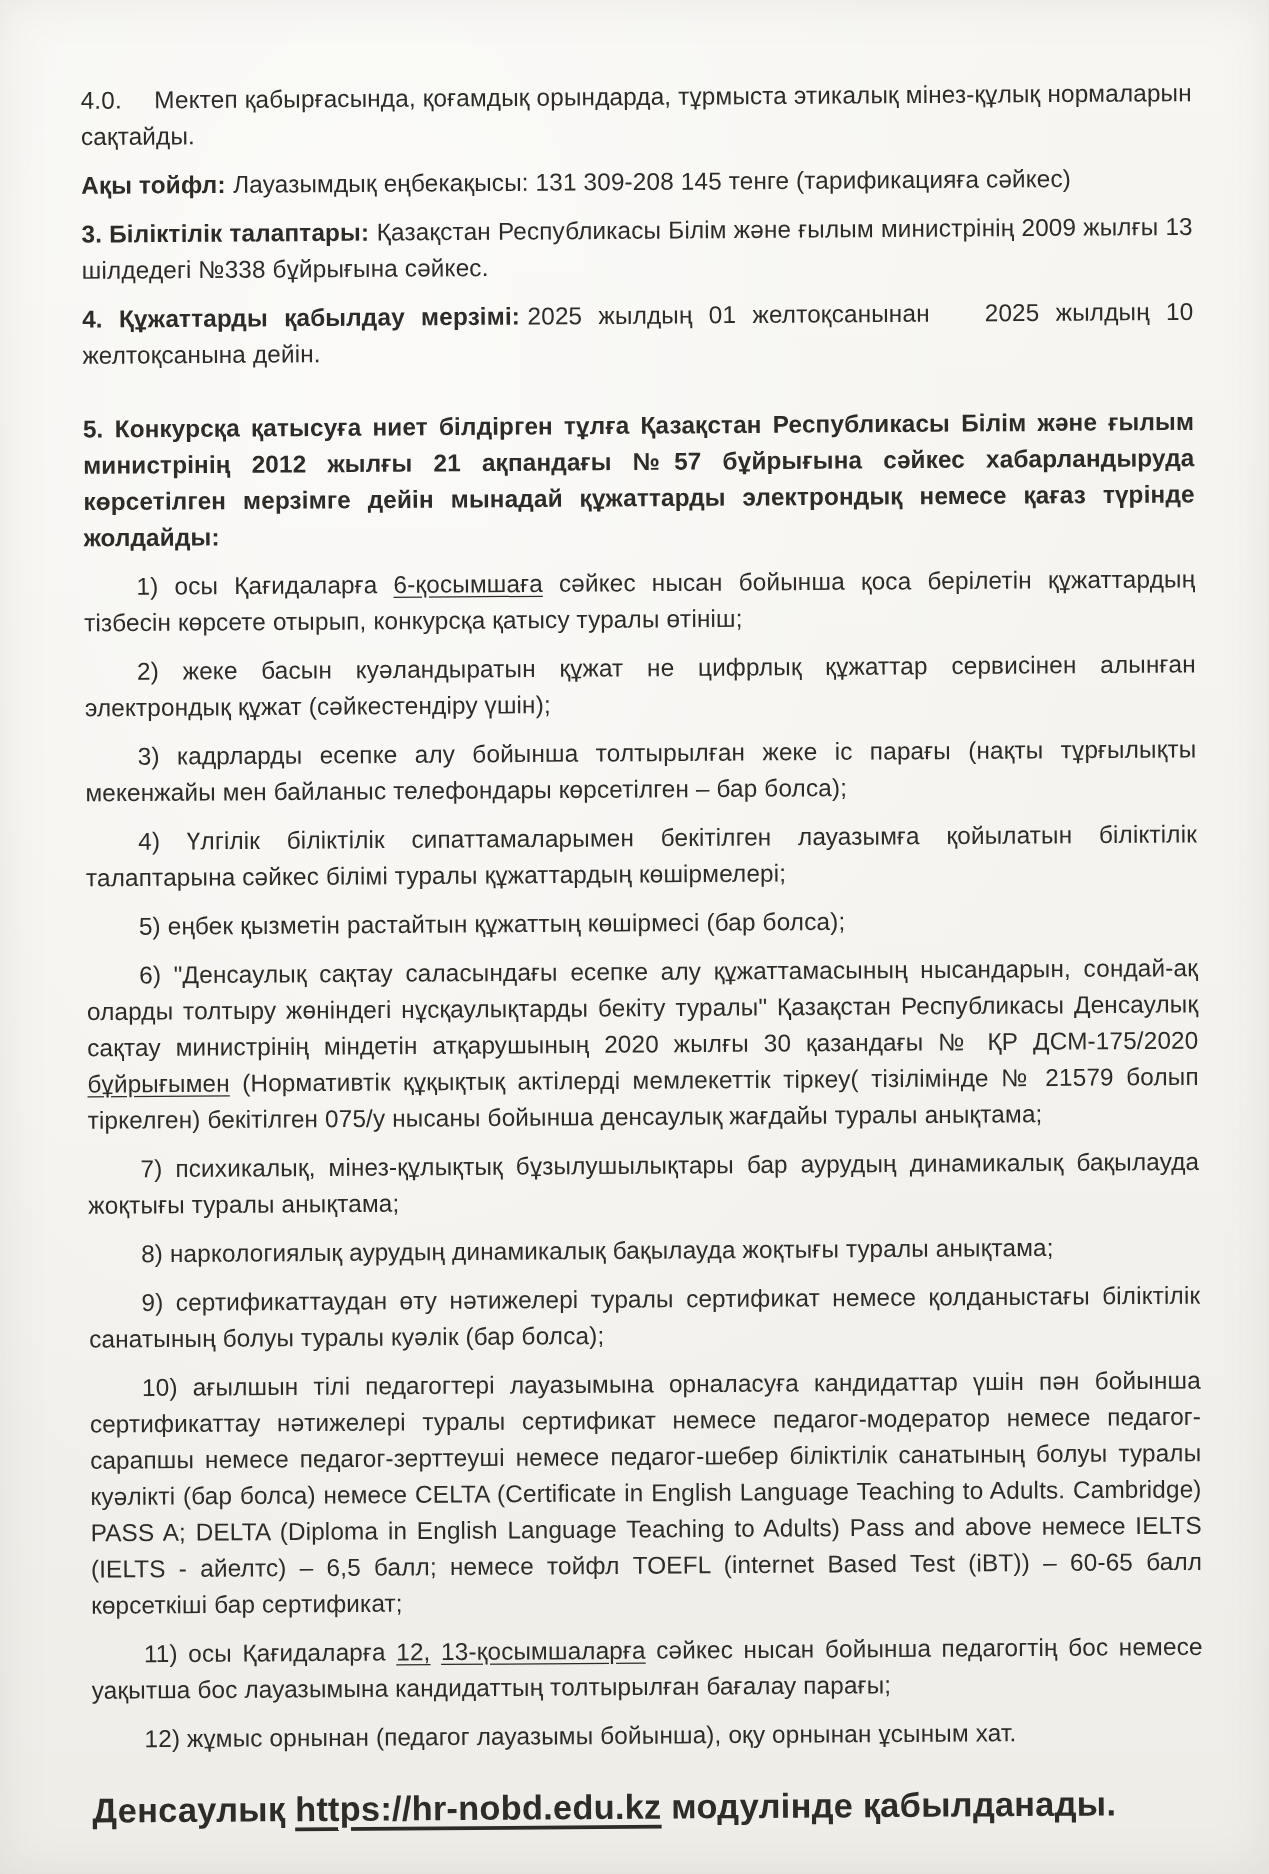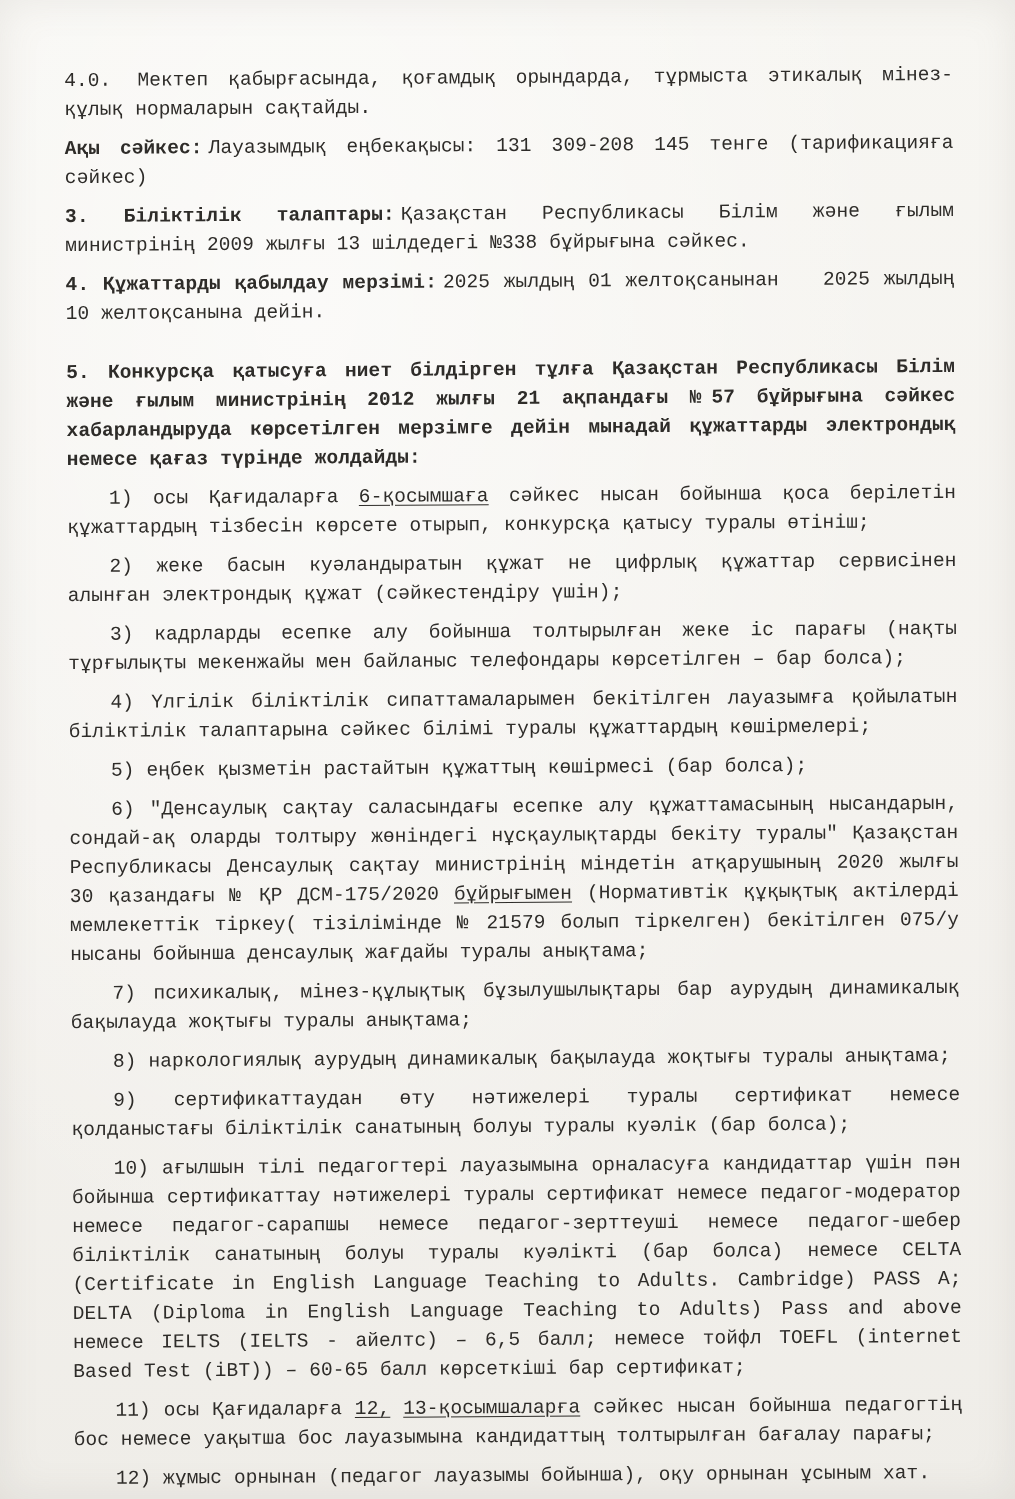--- a/index.html
+++ b/index.html
@@ -10,21 +10,21 @@
   .page {
     position: relative;
     width: 1015px;
     height: 1499px;
     margin: 0 auto;
     overflow: hidden;
     background:
       radial-gradient(ellipse at 30% 20%, rgba(255,255,255,0.55), rgba(255,255,255,0) 60%),
       linear-gradient(180deg, #f7f6f2 0%, #f4f2ee 55%, #efede8 100%);
     box-shadow: inset 0 0 40px rgba(120,115,105,0.12);
-    font-family: Liberation Mono, monospace;
+    font-family: Liberation Sans, sans-serif;
     color: #2e2c29;
   }
   .doc {
     padding: 64px 58px 0 68px;
     transform: rotate(-0.4deg);
     transform-origin: 50% 40%;
     font-size: 19.5px;
     line-height: 29px;
     text-align: justify;
     letter-spacing: 0.1px;
@@ -50,21 +50,21 @@
   .footer-line .u { text-underline-offset: 5px; text-decoration-thickness: 2.5px; }
 </style>
 </head>
 <body>
 
 <div class="page">
   <div class="doc">
 
     <p><span class="num">4.0.</span><span>Мектеп қабырғасында, қоғамдық орындарда, тұрмыста этикалық мінез-құлық нормаларын сақтайды.</span></p>
 
-    <p><span class="b label-gap">Ақы сәйкес:</span><span>Лауазымдық еңбекақысы: 131 309-208 145 тенге (тарификацияға сәйкес)</span></p>
+    <p><span class="b label-gap">Ақы тойфл:</span><span>Лауазымдық еңбекақысы: 131 309-208 145 тенге (тарификацияға сәйкес)</span></p>
 
     <p><span class="b label-gap">3. Біліктілік талаптары:</span><span>Қазақстан Республикасы Білім және ғылым министрінің 2009 жылғы 13 шілдедегі №338 бұйрығына сәйкес.</span></p>
 
     <p><span class="b label-gap">4. Құжаттарды қабылдау мерзімі:</span><span>2025 жылдың 01 желтоқсанынан</span><span class="wide-gap"></span><span>2025 жылдың 10 желтоқсанына дейін.</span></p>
 
     <p class="b section-space">5. Конкурсқа қатысуға ниет білдірген тұлға Қазақстан Республикасы Білім және ғылым министрінің 2012 жылғы 21 ақпандағы №57 бұйрығына сәйкес хабарландыруда көрсетілген мерзімге дейін мынадай құжаттарды электрондық немесе қағаз түрінде жолдайды:</p>
 
     <p class="indent"><span>1) осы Қағидаларға </span><span class="u">6-қосымшаға</span><span> сәйкес нысан бойынша қоса берілетін құжаттардың тізбесін көрсете отырып, конкурсқа қатысу туралы өтініш;</span></p>
 
     <p class="indent">2) жеке басын куәландыратын құжат не цифрлық құжаттар сервисінен алынған электрондық құжат (сәйкестендіру үшін);</p>
@@ -82,16 +82,16 @@
     <p class="indent">8) наркологиялық аурудың динамикалық бақылауда жоқтығы туралы анықтама;</p>
 
     <p class="indent">9) сертификаттаудан өту нәтижелері туралы сертификат немесе қолданыстағы біліктілік санатының болуы туралы куәлік (бар болса);</p>
 
     <p class="indent">10) ағылшын тілі педагогтері лауазымына орналасуға кандидаттар үшін пән бойынша сертификаттау нәтижелері туралы сертификат немесе педагог-модератор немесе педагог-сарапшы немесе педагог-зерттеуші немесе педагог-шебер біліктілік санатының болуы туралы куәлікті (бар болса) немесе CELTA (Certificate in English Language Teaching to Adults. Cambridge) PASS A; DELTA (Diploma in English Language Teaching to Adults) Pass and above немесе IELTS (IELTS - айелтс) – 6,5 балл; немесе тойфл TOEFL (internet Based Test (iBT)) – 60-65 балл көрсеткіші бар сертификат;</p>
 
     <p class="indent"><span>11) осы Қағидаларға </span><span class="u">12,</span><span> </span><span class="u">13-қосымшаларға</span><span> сәйкес нысан бойынша педагогтің бос немесе уақытша бос лауазымына кандидаттың толтырылған бағалау парағы;</span></p>
 
     <p class="indent">12) жұмыс орнынан (педагог лауазымы бойынша), оқу орнынан ұсыным хат.</p>
 
-    <p class="footer-line"><span>Қазақстан </span><span class="u">https://hr-nobd.edu.kz</span><span> модулінде қабылданады.</span></p>
+    <p class="footer-line"><span>Денсаулық </span><span class="u">https://hr-nobd.edu.kz</span><span> модулінде қабылданады.</span></p>
 
   </div>
 </div>
 
 </body></html>

